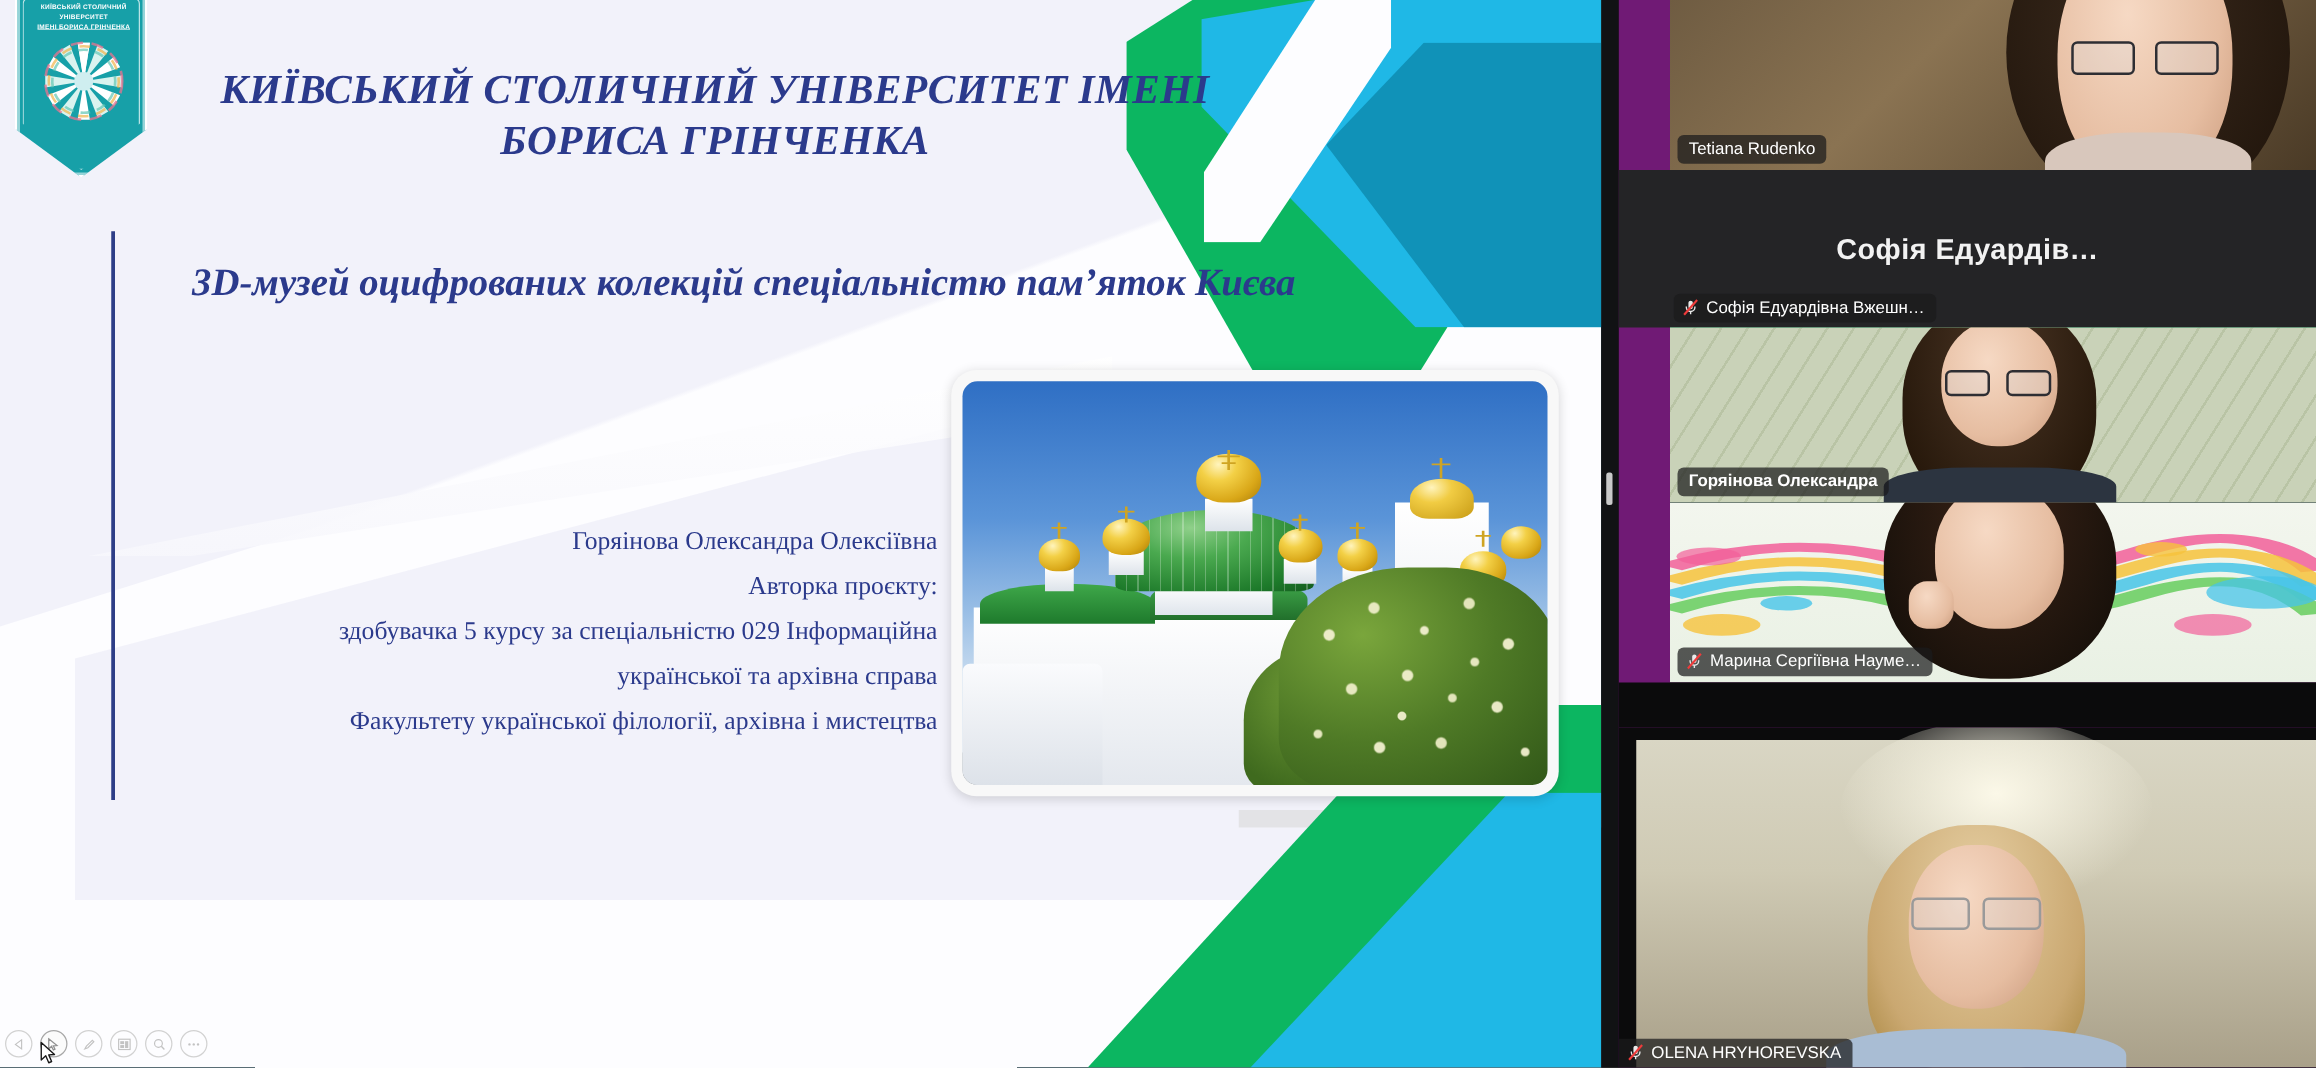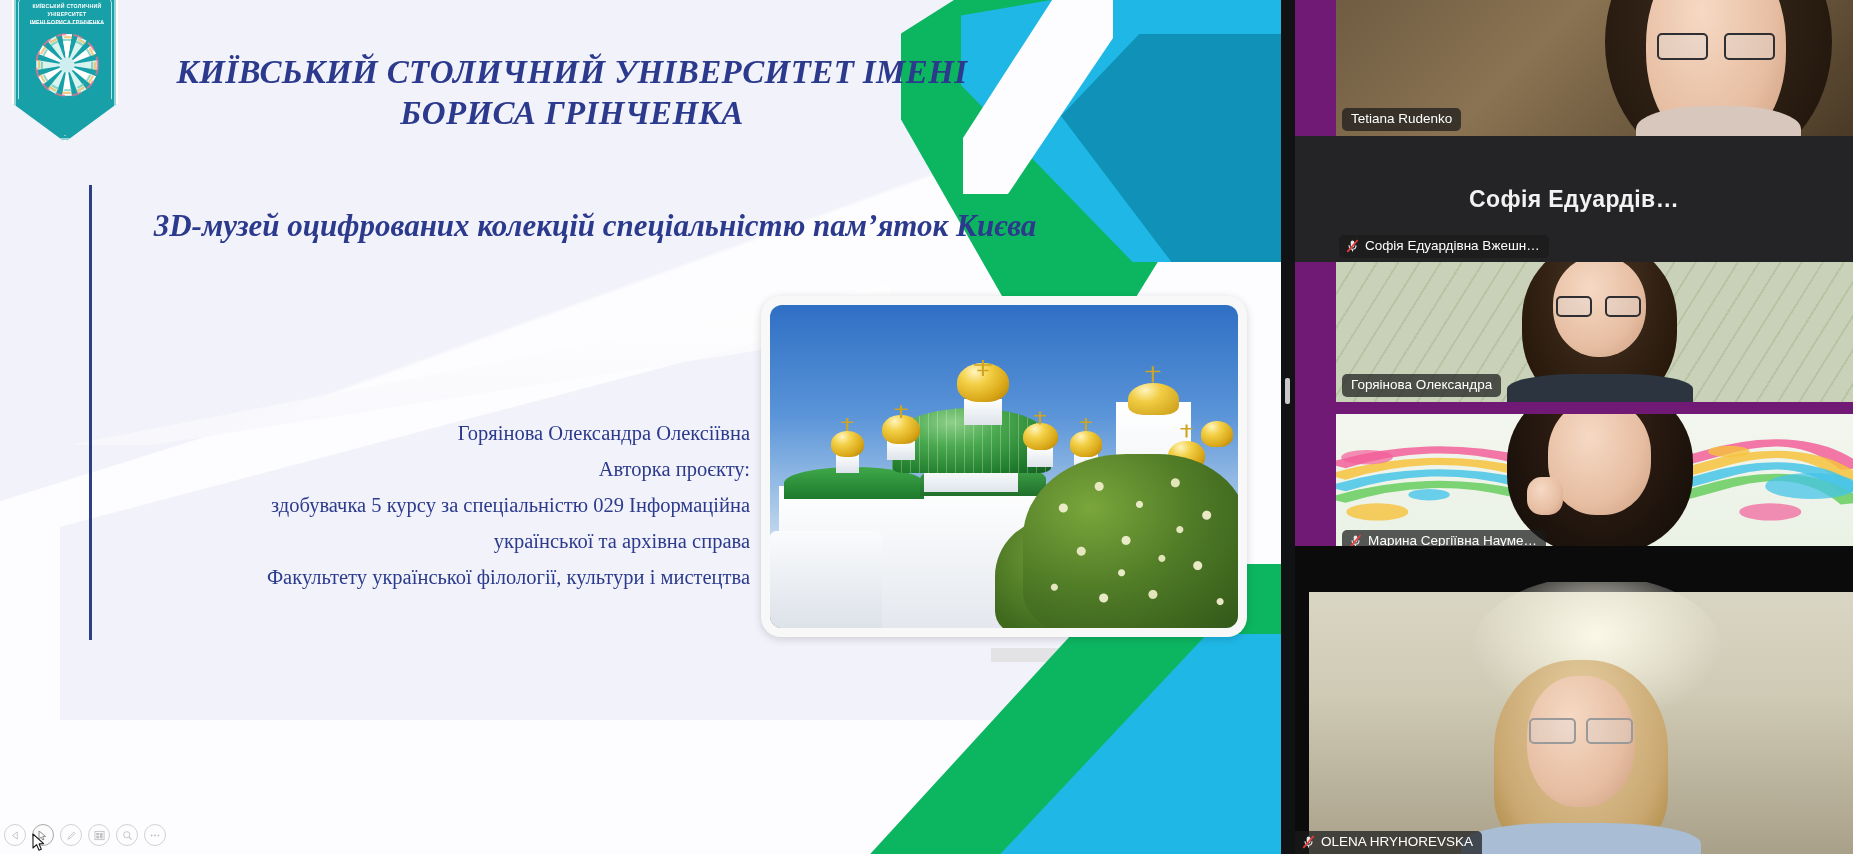--- a/index.html
+++ b/index.html
@@ -267,21 +267,21 @@
     background:#c9c9c9; border-radius:2px;
   }
 
   
   .rail {
     position:absolute; left:1295px; top:0; width:558px; height:854px;
     background:#701a75;
   }
   .tile { position:absolute; overflow:hidden; background:#1f1f21; }
   .tile-video { position:absolute; inset:0; }
-  .tile.speaking { outline:3px solid #19c16a; outline-offset:-3px; }
+  .tile.speaking { outline:3px solid #19c16a; outline-offset:-3px;font-weight:bold; }
 
   .namebar {
     position:absolute; left:6px; bottom:5px;
     display:flex; align-items:center; gap:6px;
     background:rgba(26,26,28,.72);
     padding:3px 9px 4px 7px; border-radius:5px;
     color:#ffffff; font-size:13.5px; line-height:1.15;
     max-width:94%; white-space:nowrap; overflow:hidden;
     font-family:"Liberation Sans", sans-serif;
   }
@@ -363,21 +363,21 @@
     <div class="accent-rule"></div>
 
     <div class="uni-title">КИЇВСЬКИЙ СТОЛИЧНИЙ УНІВЕРСИТЕТ ІМЕНІ БОРИСА ГРІНЧЕНКА</div>
     <div class="proj-title">3D-музей оцифрованих колекцій спеціальністю пам’яток Києва</div>
 
     <div class="author-block">
       <div>Горяінова Олександра Олексіївна</div>
       <div>Авторка проєкту:</div>
       <div>здобувачка 5 курсу за спеціальністю 029 Інформаційна</div>
       <div>української та  архівна справа</div>
-      <div>Факультету української філології, культури і мистецтва</div>
+      <div>Факультету української філології, архівна і мистецтва</div>
     </div>
 
     <div class="photo-card">
       <div class="photo">
         <div class="lv ground"></div>
         <div class="lv tower"></div>
         <div class="lv tower-band"></div>
         <div class="lv tower-band2"></div>
         <div class="lv tower-gold"></div>
         <div class="lv body-right"></div>
@@ -501,21 +501,21 @@
         <div class="face skin" style="left:42%;top:-4%;width:18%;height:72%;border-radius:48%;"></div>
         <div class="glassFrame" style="left:42.5%;top:24%;width:7%;height:15%;"></div>
         <div class="glassFrame" style="left:52%;top:24%;width:7%;height:15%;"></div>
         <div class="face" style="left:33%;top:80%;width:36%;height:30%;border-radius:36% 36% 0 0;background:#2c3440;"></div>
       </div>
       <div class="namebar plain">
         <span>Горяінова Олександра</span>
       </div>
     </div>
 
-    <div class="tile" style="left:41px; top:402px; width:517px; height:144px;margin-top:12px;">
+    <div class="tile" style="left:41px; top:402px; width:517px; height:144px;">
       <div class="tile-video" style="background:linear-gradient(to bottom,#f3f6ee,#e9f1e4);">
         <svg style="position:absolute;inset:0;width:100%;height:100%" viewBox="0 0 100 100" preserveAspectRatio="none">
           <path d="M0 36 Q 18 16 36 32 T 72 28 T 100 38" stroke="#f25f9a" stroke-width="5" fill="none" opacity=".85"></path>
           <path d="M0 44 Q 18 24 36 40 T 72 36 T 100 46" stroke="#f6c23c" stroke-width="5" fill="none" opacity=".85"></path>
           <path d="M0 52 Q 18 32 36 48 T 72 44 T 100 54" stroke="#46c4e8" stroke-width="5" fill="none" opacity=".85"></path>
           <path d="M0 60 Q 18 40 36 56 T 72 52 T 100 62" stroke="#66cc5e" stroke-width="5" fill="none" opacity=".85"></path>
           <circle cx="8" cy="68" r="6" fill="#f6c23c" opacity=".8"></circle>
           <circle cx="18" cy="56" r="4" fill="#46c4e8" opacity=".8"></circle>
           <circle cx="92" cy="50" r="9" fill="#46c4e8" opacity=".75"></circle>
           <circle cx="84" cy="68" r="6" fill="#f25f9a" opacity=".7"></circle>

